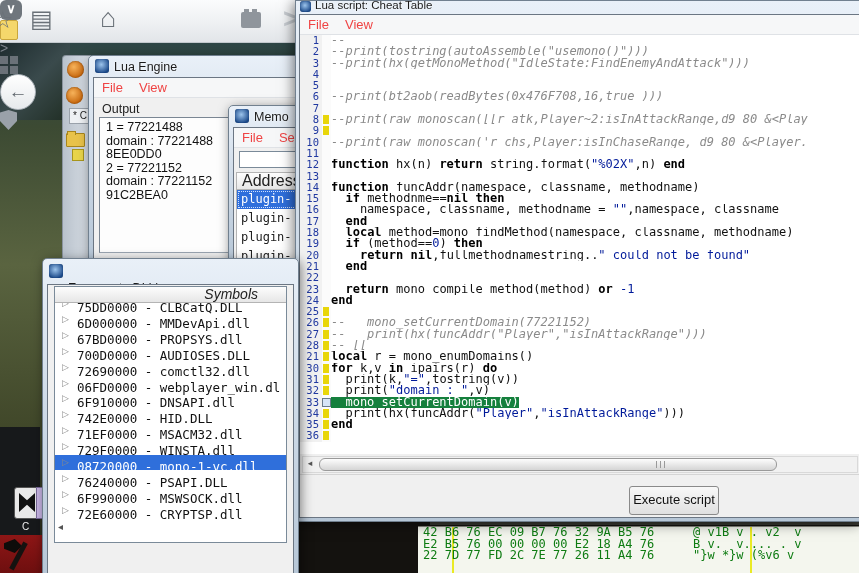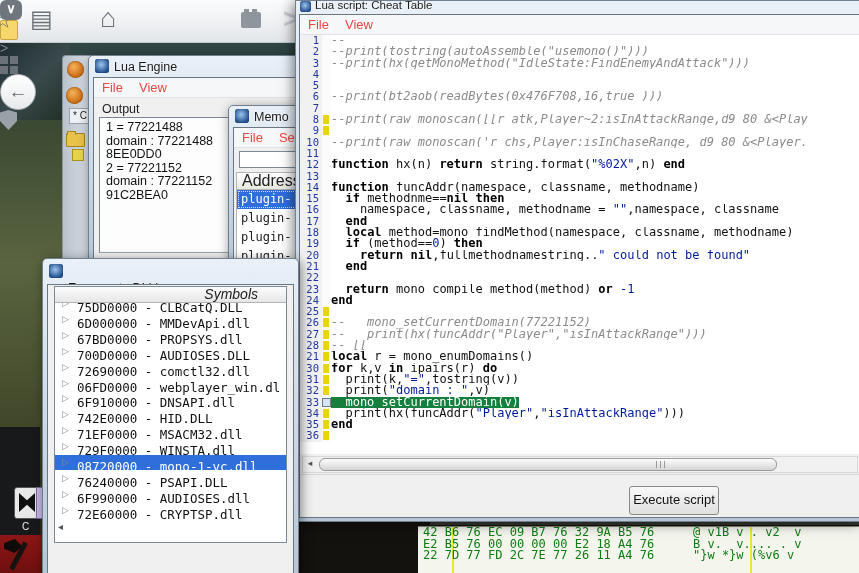--- a/index.html
+++ b/index.html
@@ -483,21 +483,21 @@
           <div class="enum-row" style="top: 40.8px;"><span class="tri">▷</span><span class="txt">67BD0000 - PROPSYS.dll</span></div>
           <div class="enum-row" style="top: 56.7px;"><span class="tri">▷</span><span class="txt">700D0000 - AUDIOSES.DLL</span></div>
           <div class="enum-row" style="top: 72.6px;"><span class="tri">▷</span><span class="txt">72690000 - comctl32.dll</span></div>
           <div class="enum-row" style="top: 88.5px;"><span class="tri">▷</span><span class="txt">06FD0000 - webplayer_win.dl</span></div>
           <div class="enum-row" style="top: 104.4px;"><span class="tri">▷</span><span class="txt">6F910000 - DNSAPI.dll</span></div>
           <div class="enum-row" style="top: 120.3px;"><span class="tri">▷</span><span class="txt">742E0000 - HID.DLL</span></div>
           <div class="enum-row" style="top: 136.2px;"><span class="tri">▷</span><span class="txt">71EF0000 - MSACM32.dll</span></div>
           <div class="enum-row" style="top: 152.1px;"><span class="tri">▷</span><span class="txt">729F0000 - WINSTA.dll</span></div>
           <div class="enum-row sel" style="top: 168px;"><span class="tri">▷</span><span class="txt">08720000 - mono-1-vc.dll</span></div>
           <div class="enum-row" style="top: 183.9px;"><span class="tri">▷</span><span class="txt">76240000 - PSAPI.DLL</span></div>
-          <div class="enum-row" style="top: 199.8px;"><span class="tri">▷</span><span class="txt">6F990000 - AUDIOSES.dll</span></div>
+          <div class="enum-row" style="top: 199.8px;"><span class="tri">▷</span><span class="txt">6F990000 - MSWSOCK.dll</span></div>
           <div class="enum-row" style="top: 215.7px;"><span class="tri">▷</span><span class="txt">72E60000 - CRYPTSP.dll</span></div>
         </div>
 
     </div>
   </div>
 
   <div class="bottom-dark">
     <div class="bottom-strip"></div>
   </div>
   <div class="hex-panel">

